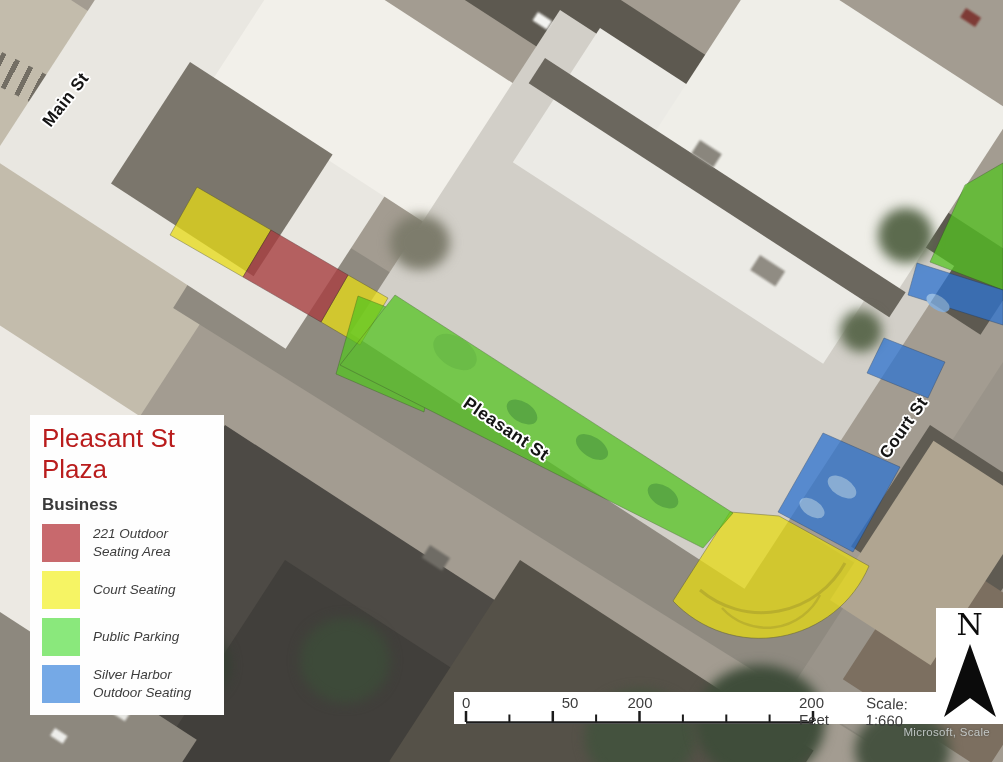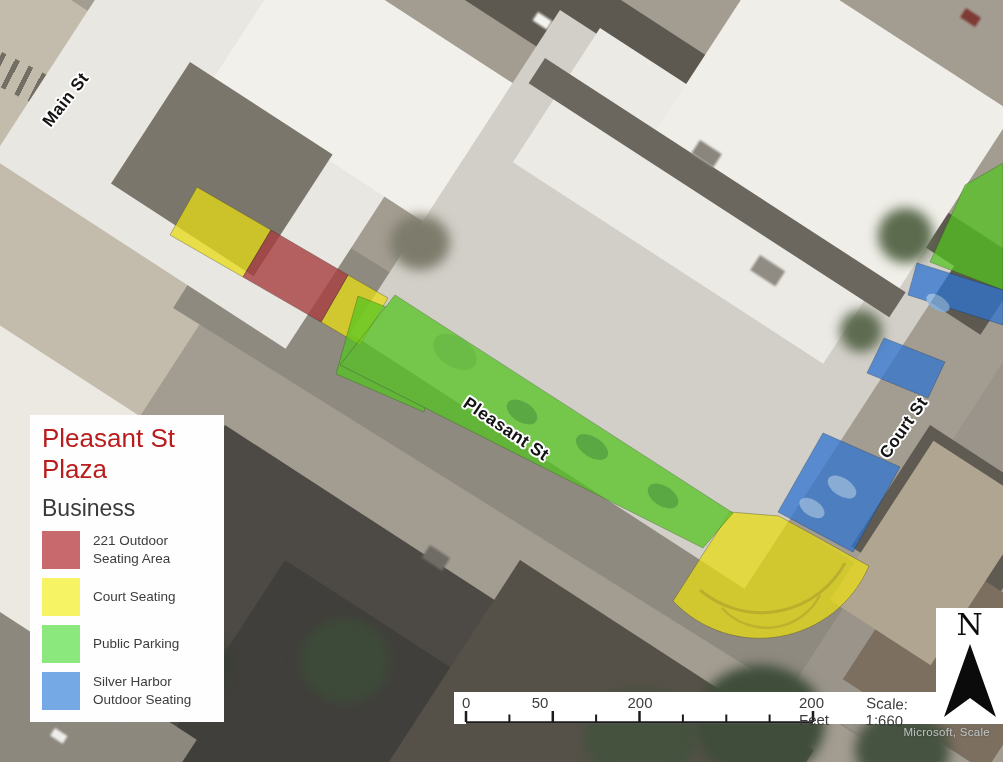--- a/index.html
+++ b/index.html
@@ -10,22 +10,22 @@
   .tree{position:absolute;border-radius:50%;filter:blur(6px);}
   .spot{position:absolute;transform-origin:top left;filter:blur(1px);}
   .zones{position:absolute;left:0;top:0;}
   .street{position:absolute;font-size:17px;font-weight:600;color:#141414;
     letter-spacing:.4px;white-space:nowrap;
     text-shadow:-2px 0 0 #fff,2px 0 0 #fff,0 -2px 0 #fff,0 2px 0 #fff,
       -1.5px -1.5px 0 #fff,1.5px 1.5px 0 #fff,-1.5px 1.5px 0 #fff,1.5px -1.5px 0 #fff;}
   .legend{position:absolute;left:30px;top:415px;width:194px;min-height:246px;
     background:#fefefe;padding:6px 12px 12px 12px;box-sizing:border-box;color:#353535;}
   .legend-title{font-size:26px;margin:2px 0 10px 0;color:#b91c1c;}
-  .legend-subtitle{font-size:23px;margin:0 0 9px 0;color:#3a3a3a;}
-  .legend-row{display:flex;align-items:center;gap:13px;margin-bottom:9px;}
+  .legend-subtitle{font-size:17px;margin:0 0 9px 0;color:#3a3a3a;font-weight:bold;}
+  .legend-row{display:flex;align-items:center;gap:13px;margin-bottom:9px;font-style:italic;}
   .swatch{width:38px;height:38px;flex:0 0 38px;}
   .legend-label{font-size:13.5px;line-height:1.3;color:#3d3d3d;}
   .scalebar{position:absolute;left:454px;top:692px;width:482px;height:32px;background:#fff;}
   .scalebar .lab{position:absolute;top:2px;font-size:15px;color:#3c3c3c;}
   .scalebar .ruler{position:absolute;left:0;top:0;}
   .scale-end{display:flex;gap:17px;align-items:flex-start;}
   .scale-ratio{display:inline-block;transform:rotate(2.5deg) translateY(1.5px);}
   .northbox{position:absolute;left:936px;top:608px;width:67px;height:116px;background:#fff;
     display:flex;flex-direction:column;align-items:center;}
   .north-n{font-family:"DejaVu Serif","Liberation Serif",serif;font-size:30px;color:#0c0c0c;
@@ -159,21 +159,21 @@
       <line x1="55.4" y1="22.5" x2="55.4" y2="30" stroke="#1b1b1b" stroke-width="2"></line>
       <line x1="98.8" y1="19" x2="98.8" y2="30" stroke="#1b1b1b" stroke-width="2.5"></line>
       <line x1="142.1" y1="22.5" x2="142.1" y2="30" stroke="#1b1b1b" stroke-width="2"></line>
       <line x1="185.5" y1="19" x2="185.5" y2="30" stroke="#1b1b1b" stroke-width="2.5"></line>
       <line x1="228.9" y1="22.5" x2="228.9" y2="30" stroke="#1b1b1b" stroke-width="2"></line>
       <line x1="272.3" y1="22.5" x2="272.3" y2="30" stroke="#1b1b1b" stroke-width="2"></line>
       <line x1="315.6" y1="22.5" x2="315.6" y2="30" stroke="#1b1b1b" stroke-width="2"></line>
       <line x1="359" y1="19" x2="359" y2="30" stroke="#1b1b1b" stroke-width="2.5"></line>
     </svg>
     <span class="lab" style="left:8px;">0</span>
-    <span class="lab" style="left:86px;transform:translateX(-50%);">50</span>
+    <span class="lab" style="left:116px;transform:translateX(-50%);">50</span>
     <span class="lab" style="left:186px;transform:translateX(-50%);">200</span>
     <span class="lab scale-end" style="left:345px;">
       <span>200 Feet</span>
       <span class="scale-ratio">Scale: 1:660</span>
     </span>
   </div>
 
   <div class="northbox">
     <div class="north-n">N</div>
     <svg width="56" height="78" viewBox="0 0 56 78" style="margin-top:2px;">

